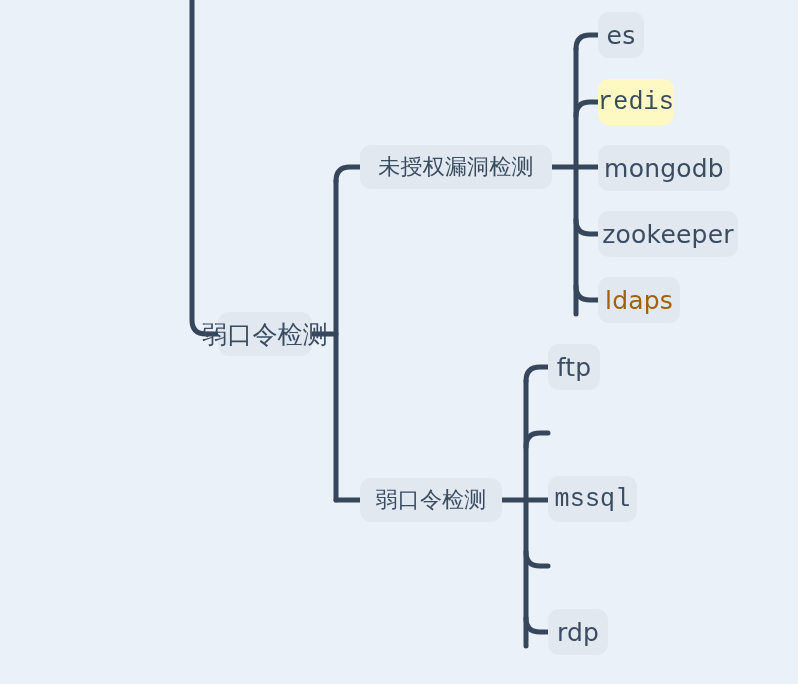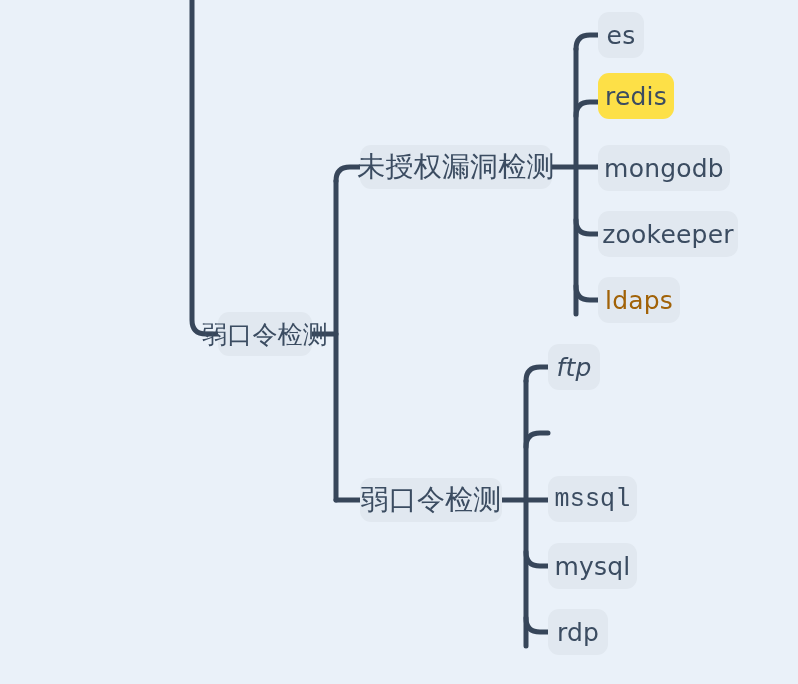--- a/index.html
+++ b/index.html
@@ -39,21 +39,21 @@
     justify-content: center;
     white-space: nowrap;
     letter-spacing: 0.2px;
     user-select: none;
   }
   .node-label {
     display: block;
     line-height: 1;
   }
   .node.cn {
-    font-size: 28px;
+    font-size: 22px;
   }
   .node.en {
     font-size: 25px;
   }
   .node.root {
     font-size: 25px;
   }
 </style>
 </head>
 <body style="background: rgb(234, 241, 249);">
@@ -101,46 +101,43 @@
   </div>
 
   <div class="node cn" style="left: 360px; top: 478px; width: 142px; height: 44px; background: rgb(225, 232, 240); color: rgb(59, 76, 97);">
     <span class="node-label">弱口令检测</span>
   </div>
 
   <div class="node en" style="left: 598px; top: 12px; width: 46px; height: 46px; background: rgb(225, 232, 240); color: rgb(59, 76, 97);">
     <span class="node-label">es</span>
   </div>
 
-  <div class="node en" style="left: 598px; top: 73px; width: 76px; height: 46px; background: #fde047; color: rgb(59, 76, 97);">
+  <div class="node en" style="left: 598px; top: 79px; width: 76px; height: 46px; background: #fef9c3; color: rgb(59, 76, 97); font-family: Liberation Mono, monospace;">
     <span class="node-label">redis</span>
   </div>
 
   <div class="node en" style="left: 598px; top: 145px; width: 132px; height: 46px; background: rgb(225, 232, 240); color: rgb(59, 76, 97);">
     <span class="node-label">mongodb</span>
   </div>
 
   <div class="node en" style="left: 598px; top: 211px; width: 140px; height: 46px; background: rgb(225, 232, 240); color: rgb(59, 76, 97); justify-content: center;">
     <span class="node-label">zookeeper</span>
   </div>
 
   <div class="node en" style="left: 598px; top: 277px; width: 82px; height: 46px; background: rgb(225, 232, 240); color: #a16207;">
     <span class="node-label">ldaps</span>
   </div>
 
-  <div class="node en" style="left: 548px; top: 344px; width: 52px; height: 46px; background: rgb(225, 232, 240); color: rgb(59, 76, 97); font-style: italic;">
+  <div class="node en" style="left: 548px; top: 344px; width: 52px; height: 46px; background: rgb(225, 232, 240); color: rgb(59, 76, 97);">
     <span class="node-label">ftp</span>
   </div>
 
 
   <div class="node en" style="left: 548px; top: 476px; width: 89px; height: 46px; background: rgb(225, 232, 240); color: rgb(59, 76, 97); font-family: Liberation Mono, monospace;">
     <span class="node-label">mssql</span>
   </div>
 
-  <div class="node en" style="left: 548px; top: 543px; width: 89px; height: 46px; background: rgb(225, 232, 240); color: rgb(59, 76, 97);">
-    <span class="node-label">mysql</span>
-  </div>
 
   <div class="node en" style="left: 548px; top: 609px; width: 60px; height: 46px; background: rgb(225, 232, 240); color: rgb(59, 76, 97);">
     <span class="node-label">rdp</span>
   </div>
 
 </div>
 
 </body></html>

